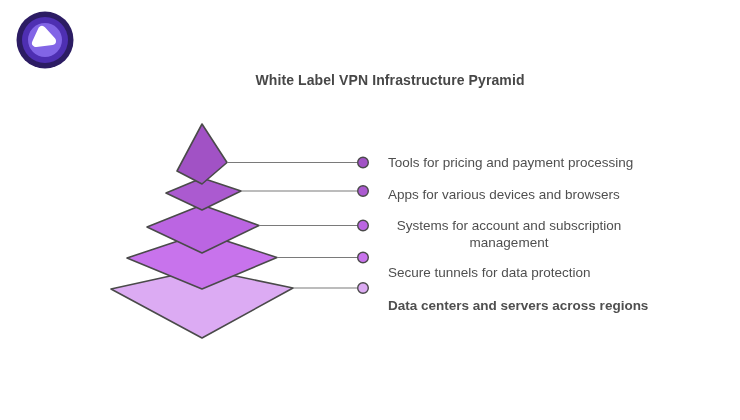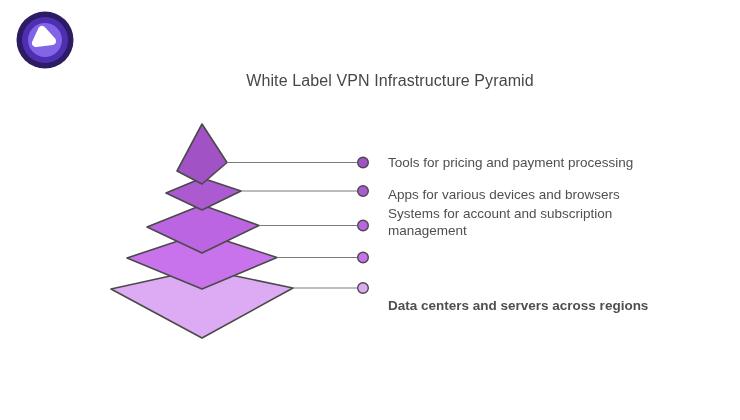--- a/index.html
+++ b/index.html
@@ -14,37 +14,37 @@
   .diagram-svg {
     position: absolute;
     left: 0; top: 0;
     width: 740px; height: 420px;
   }
   .page-title {
     position: absolute;
     left: 390px;
     top: 72px;
     transform: translateX(-50%);
-    font-size: 16px;
-    font-weight: normal;
+    font-size: 14px;
+    font-weight: bold;
     color: #474747;
     white-space: nowrap;
     letter-spacing: 0.1px;
   }
   .level-label {
     position: absolute;
     left: 388px;
     font-size: 13.5px;
     line-height: 17px;
     color: #4f4f4f;
     white-space: nowrap;
   }
   .label-1 { top: 154px; }
   .label-2 { top: 186px; }
-  .label-3 { top: 205px; white-space: normal; max-width: 242px; }
+  .label-3 { top: 217px; white-space: normal; max-width: 242px; text-align: center; }
   .label-4 { top: 264px; }
   .label-5 { top: 297px; font-weight: bold; }
   .shape { stroke-linejoin: round; }
 </style>
 </head>
 <body>
 
 <div class="canvas">
 
   <svg class="diagram-svg" viewBox="0 0 740 420" xmlns="http://www.w3.org/2000/svg">
@@ -73,15 +73,16 @@
     <circle cx="363" cy="225.5" r="5.3" stroke-width="1.4" fill="#bb65e2" stroke="#4a4a4a"></circle>
     <circle cx="363" cy="257.5" r="5.3" stroke-width="1.4" fill="#c873ec" stroke="#4a4a4a"></circle>
     <circle cx="363" cy="288" r="5.3" stroke-width="1.4" fill="#dcabf3" stroke="#4a4a4a"></circle>
   </svg>
 
   <div class="page-title">White Label VPN Infrastructure Pyramid</div>
 
   <div class="level-label label-1">Tools for pricing and payment processing</div>
   <div class="level-label label-2">Apps for various devices and browsers</div>
   <div class="level-label label-3">Systems for account and subscription management</div>
+  <div class="level-label label-4">Secure tunnels for data protection</div>
   <div class="level-label label-5">Data centers and servers across regions</div>
 
 </div>
 
 </body></html>

